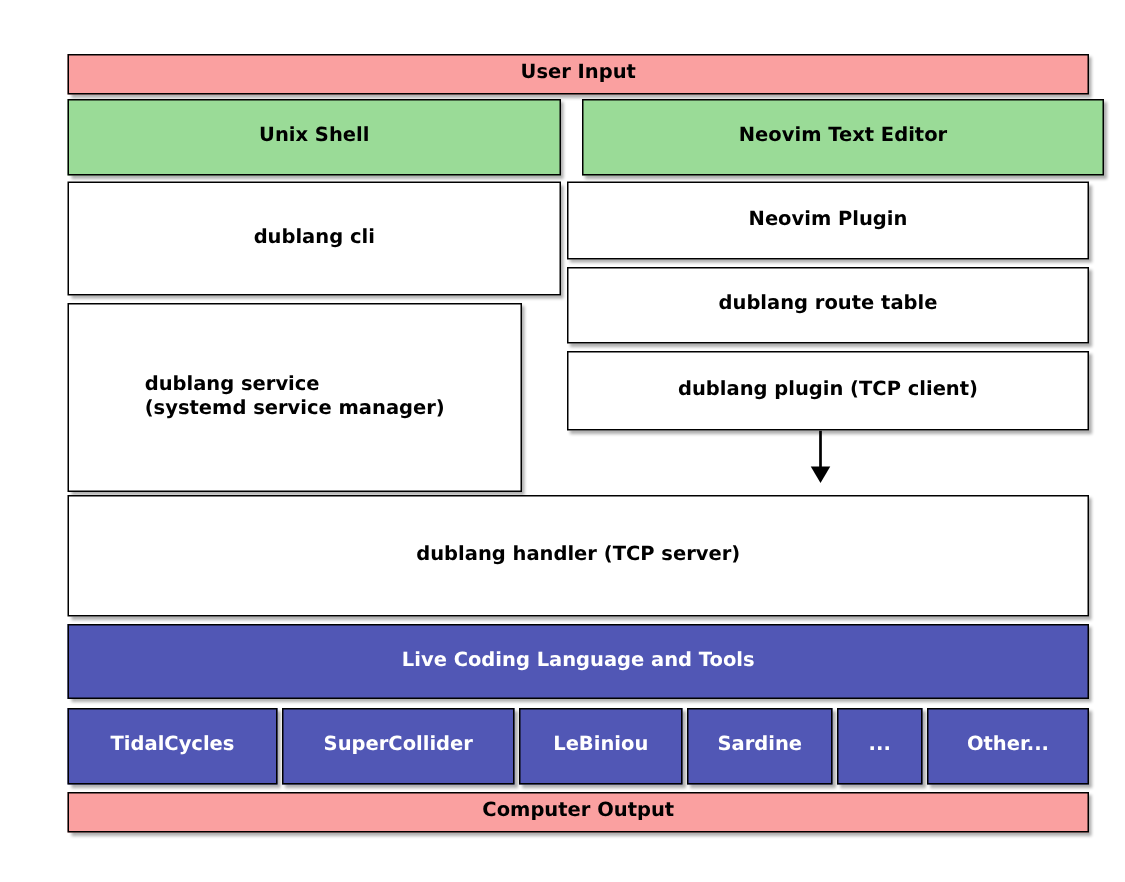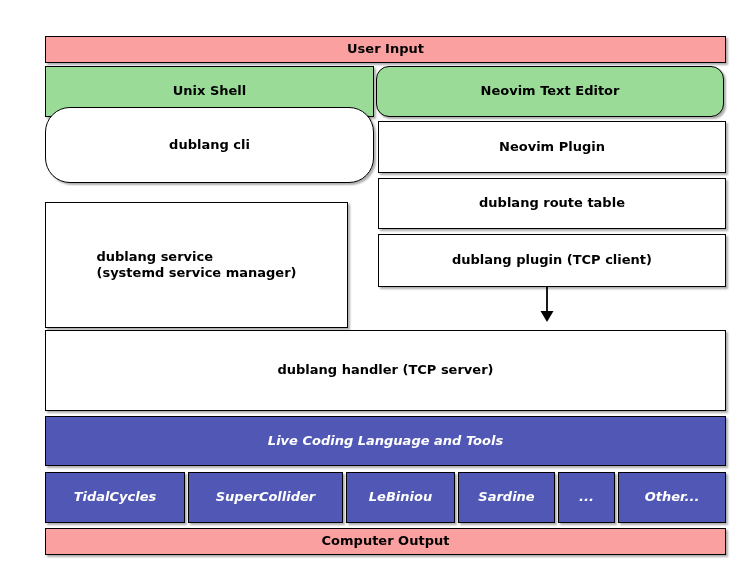--- a/index.html
+++ b/index.html
@@ -30,41 +30,41 @@
     font-size: 13px;
     line-height: 1.25;
     color: #000000;
     background: #ffffff;
     box-shadow: 2px 2px 2px rgba(0,0,0,0.32);
     white-space: pre-line;
     padding: 2px 4px;
   }
   .box.pink   { background: #faa0a0; }
   .box.green  { background: #9adb97; }
-  .box.purple { background: #5157b5; color: #ffffff; font-style: italic; }
+  .box.purple { background: #5157b5; color: #ffffff; }
   .box.white  { background: #ffffff; }
 
   .arrow {
     position: absolute;
     pointer-events: none;
   }
   .arrow svg { display: block; }
 </style>
 </head>
 <body>
 
 <div id="canvas">
 
   <div class="box pink" style="left:45px; top:36px; width:681px; height:27px;">User Input</div>
 
   <div class="box green" style="left:45px; top:66px; width:329px; height:51px;">Unix Shell</div>
 
-  <div class="box green" style="left:376px; top:66px; width:348px; height:51px;border-radius:13px;">Neovim Text Editor</div>
+  <div class="box green" style="left:388px; top:66px; width:348px; height:51px;">Neovim Text Editor</div>
 
-  <div class="box white" style="left:45px; top:107px; width:329px; height:76px;border-radius:25px;">dublang cli</div>
+  <div class="box white" style="left:45px; top:121px; width:329px; height:76px;">dublang cli</div>
 
   <div class="box white" style="left:45px; top:202px; width:303px; height:126px;">dublang service
 (systemd service manager)</div>
 
   <div class="box white" style="left:378px; top:121px; width:348px; height:52px;">Neovim Plugin</div>
 
   <div class="box white" style="left:378px; top:178px; width:348px; height:51px;">dublang route table</div>
 
   <div class="box white" style="left:378px; top:234px; width:348px; height:53px;">dublang plugin (TCP client)</div>
 

